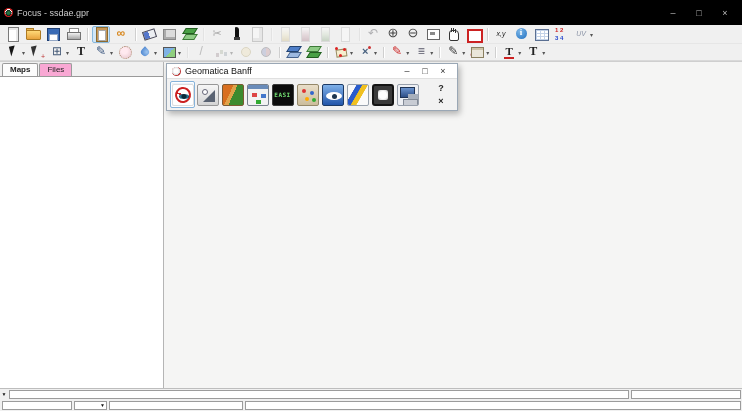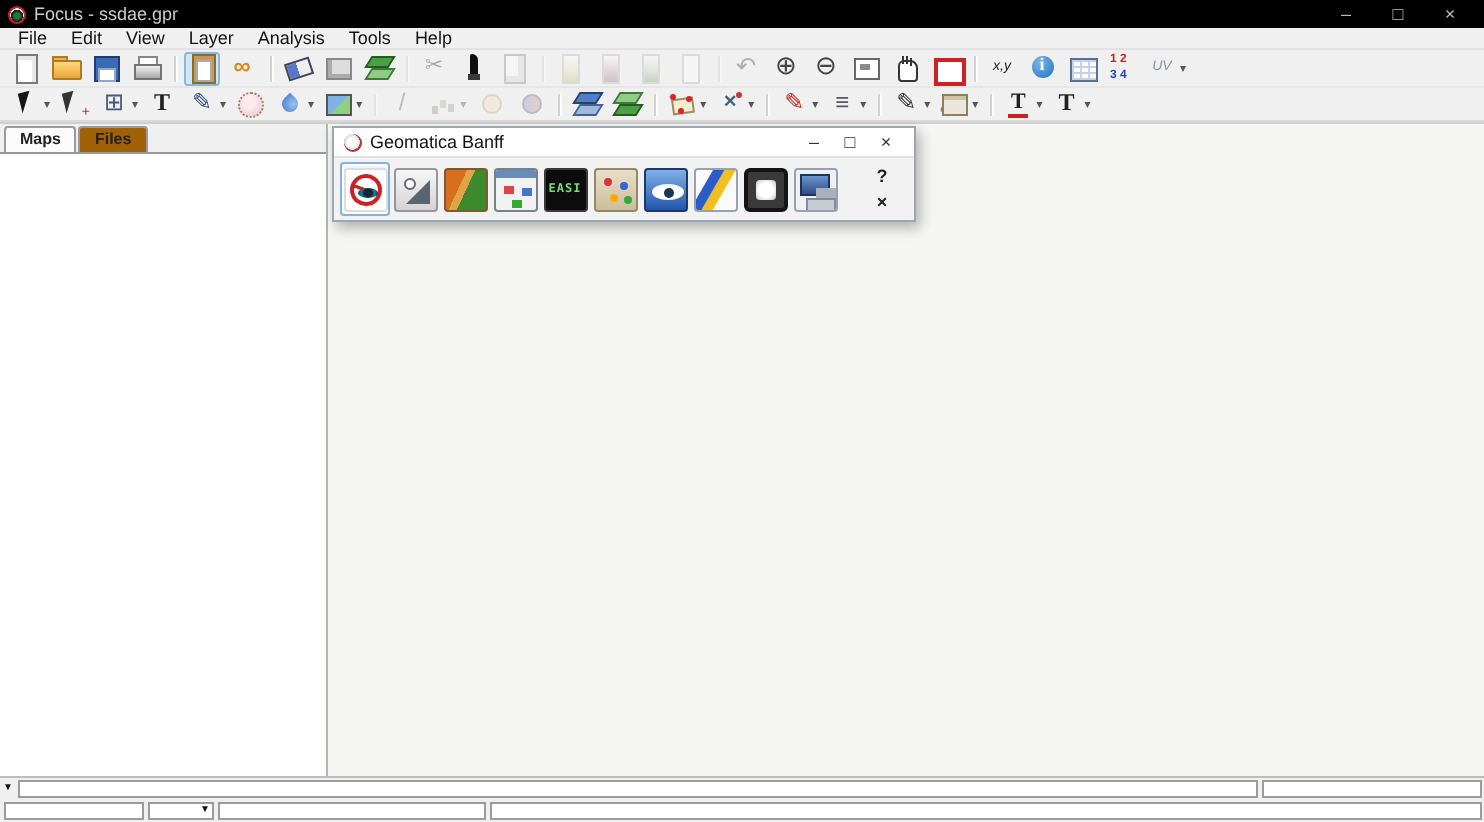--- a/index.html
+++ b/index.html
@@ -6,21 +6,21 @@
     --titlebar_bg:#000000; --titlebar_text:#cccccc; --chrome_bg:#f0f0f0;
     --panel_bg:#ffffff; --map_bg:#f5f5f4; --active_btn_bg:#cfe6f8;
     --active_btn_border:#88b8dd; --border:#a6a6a6; --red_accent:#cc2222;
   }
   *{margin:0;padding:0;box-sizing:border-box;}
   html,body{width:742px;height:411px;overflow:hidden;}
   body{font-family:"Liberation Sans",sans-serif;background:#d8d8d8;}
   .app{width:742px;height:411px;display:flex;flex-direction:column;background:var(--chrome_bg);}
 
   
-  .titlebar{height:14px;background:var(--titlebar_bg);display:flex;align-items:center;padding:0 4px;flex:0 0 auto;}
+  .titlebar{height:25px;background:var(--titlebar_bg);display:flex;align-items:center;padding:0 4px;flex:0 0 auto;}
   .app-icon{width:9px;height:9px;border-radius:50%;background:radial-gradient(circle at 50% 55%,#274 20%,#111 45%,transparent 46%),radial-gradient(circle,#fff 52%,#c22 53% 100%);margin-right:4px;flex:0 0 auto;}
   .titlebar .title{color:var(--titlebar_text);font-size:9px;line-height:14px;flex:1;white-space:nowrap;}
   .win-ctl{color:#bbbbbb;font-size:9px;line-height:14px;width:26px;text-align:center;cursor:default;}
 
   
   .menubar{height:11px;background:var(--chrome_bg);display:flex;align-items:center;padding-left:3px;border-bottom:1px solid #e2e2e2;flex:0 0 auto;}
   .menu-item{font-size:9px;line-height:11px;color:#111;padding:0 6px;cursor:default;}
 
   
   .toolbar{background:var(--chrome_bg);display:flex;align-items:center;padding:0 3px;flex:0 0 auto;}
@@ -98,21 +98,21 @@
   .k-line-style .glyph{font-size:12px;color:#556;}
   .k-pencil2 .glyph{font-size:12px;color:#333;}
   .k-clip .glyph::before{content:"";position:absolute;left:2px;top:3px;width:11px;height:9px;background:#eae6da;border:1px solid #8a7f60;box-shadow:inset 0 2px 0 #cdc4a8;}
   .k-text-underline .glyph{font-family:"Liberation Serif",serif;font-weight:bold;font-size:11px;color:#222;}
   .k-text-underline .glyph::after{content:"";position:absolute;left:3px;right:3px;bottom:1px;height:2px;background:var(--red_accent);}
 
   
   .main{flex:1;display:flex;position:relative;min-height:0;border-top:1px solid #cfcfcf;}
   .left-panel{width:164px;flex:0 0 auto;display:flex;flex-direction:column;background:var(--chrome_bg);border-right:1px solid #b5b5b5;}
   .tabs{height:14px;display:flex;align-items:flex-end;padding-left:2px;gap:1px;}
-  .tab{font-size:8px;line-height:12px;padding:0 7px;border:1px solid #9a9a9a;border-bottom:none;background:#a16207;color:#222;border-radius:2px 2px 0 0;font-weight:bold;}
+  .tab{font-size:8px;line-height:12px;padding:0 7px;border:1px solid #9a9a9a;border-bottom:none;background:#f9a8d4;color:#222;border-radius:2px 2px 0 0;}
   .tab.active{background:#fcfcfc;height:13px;font-weight:bold;}
   .panel-body{flex:1;background:var(--panel_bg);border-top:1px solid #9a9a9a;}
   .map-area{flex:1;background:var(--map_bg);position:relative;}
 
   
   .banff{position:absolute;left:2px;top:1px;width:292px;height:48px;background:#f2f2f2;border:1px solid #9aa7b5;box-shadow:2px 3px 6px rgba(0,0,0,.28);display:flex;flex-direction:column;}
   .banff-titlebar{height:15px;background:#ffffff;display:flex;align-items:center;padding:0 5px;border-bottom:1px solid #e0e0e0;}
   .banff-icon{width:9px;height:9px;border-radius:50%;background:radial-gradient(circle at 45% 45%,#fff 30%,#d8d8d8 55%,#b33 56% 100%);margin-right:4px;}
   .banff-title{font-size:9px;color:#111;flex:1;white-space:nowrap;}
   .banff-ctl{font-size:9px;color:#333;width:18px;text-align:center;}
@@ -170,29 +170,20 @@
 <div class="app">
 
   <div class="titlebar">
     <span class="app-icon"></span>
     <span class="title">Focus - ssdae.gpr</span>
     <span class="win-ctl">–</span>
     <span class="win-ctl">□</span>
     <span class="win-ctl close">×</span>
   </div>
 
-  <div class="menubar">
-      <span class="menu-item">File</span>
-      <span class="menu-item">Edit</span>
-      <span class="menu-item">View</span>
-      <span class="menu-item">Layer</span>
-      <span class="menu-item">Analysis</span>
-      <span class="menu-item">Tools</span>
-      <span class="menu-item">Help</span>
-    </div>
 
   <div class="toolbar tb1">
       <div class="tbtn k-new bk-new ks-new">
     <span class="glyph"></span>
   </div>
       <div class="tbtn k-open bk-open ks-open">
     <span class="glyph"></span>
   </div>
       <div class="tbtn k-save bk-save ks-save">
     <span class="glyph"></span>

